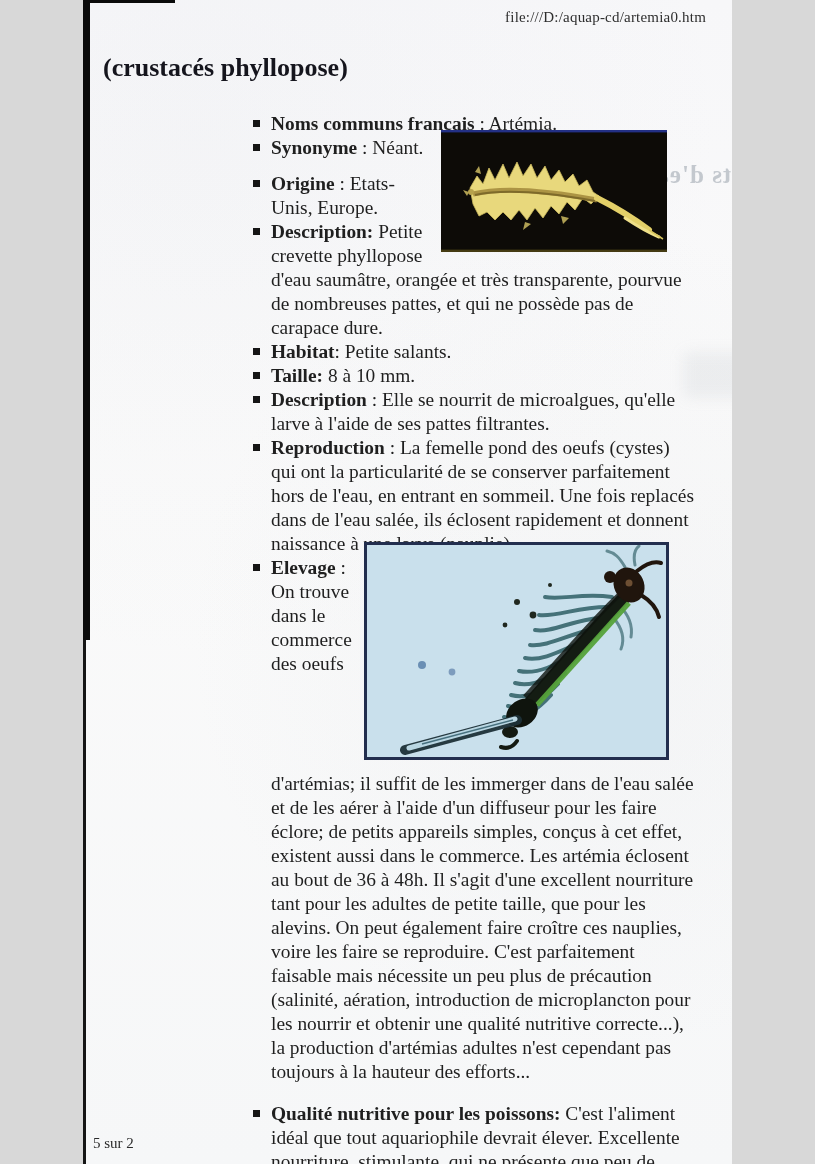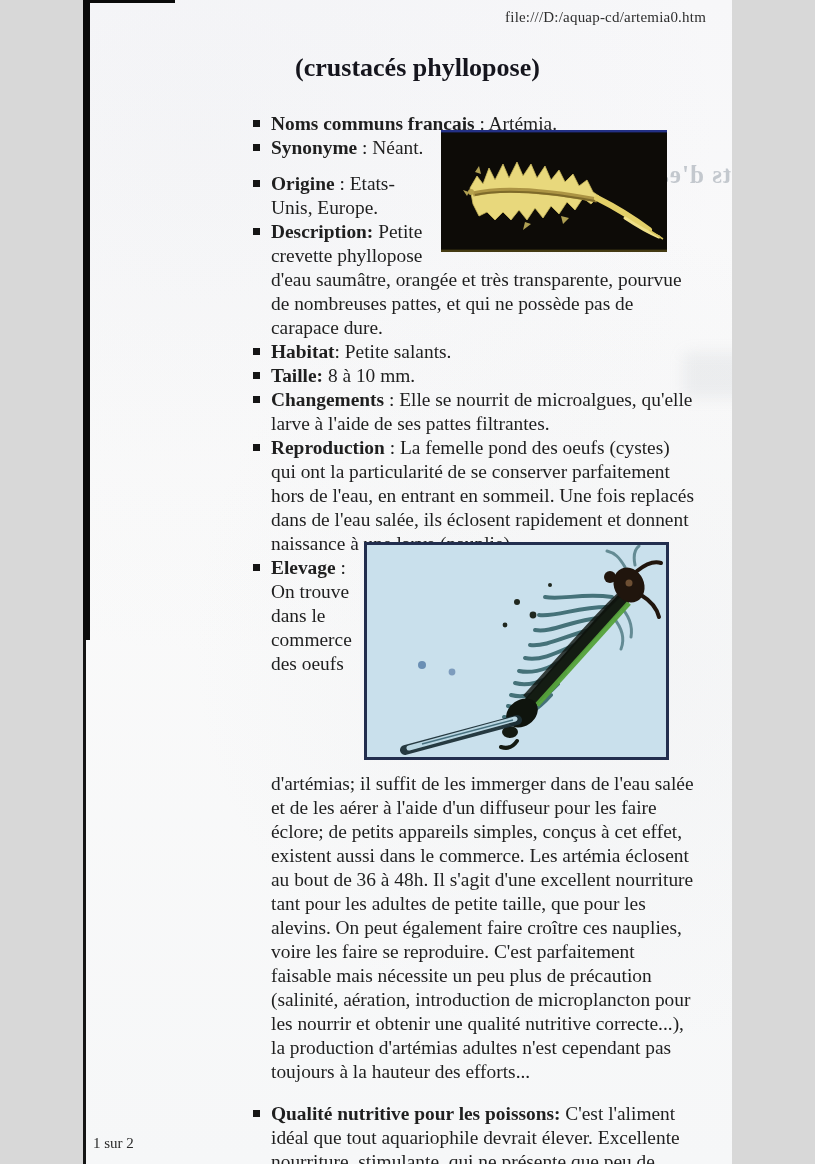--- a/index.html
+++ b/index.html
@@ -31,21 +31,21 @@
     margin:36px 0 0 20px;
     text-align:center;
     font-size:46px;line-height:50px;
     font-weight:bold;
     letter-spacing:1.5px;
     color:#9d4b48;
     position:relative;z-index:2;
   }
   .subtitle{
     margin:27px 0 0 20px;
-    text-align:center;
+    text-align:left;
     font-size:26px;line-height:30px;
     font-weight:bold;
     color:#15151d;
     position:relative;z-index:2;
   }
   
   .bleed-title{
     position:absolute;top:161px;left:335px;width:450px;
     transform:scaleX(-1);
     font-size:25px;font-weight:bold;letter-spacing:1px;
@@ -152,21 +152,21 @@
 
     <div class="item">
       <span class="bullet"></span><span class="lbl">Habitat</span><span class="txt">: Petite salants.</span>
     </div>
 
     <div class="item">
       <span class="bullet"></span><span class="lbl">Taille:</span><span class="txt"> 8 à 10 mm.</span>
     </div>
 
     <div class="item">
-      <span class="bullet"></span><span class="lbl">Changements</span><span class="txt"> : Elle se nourrit de microalgues, qu'elle larve à l'aide de ses pattes filtrantes.</span>
+      <span class="bullet"></span><span class="lbl">Description</span><span class="txt"> : Elle se nourrit de microalgues, qu'elle larve à l'aide de ses pattes filtrantes.</span>
     </div>
 
     <div class="item">
       <span class="bullet"></span><span class="lbl">Reproduction</span><span class="txt"> : La femelle pond des oeufs (cystes) qui ont la particularité de se conserver parfaitement hors de l'eau, en entrant en sommeil. Une fois replacés dans de l'eau salée, ils éclosent rapidement et donnent naissance à une larve (nauplie).</span>
     </div>
 
     <div class="photo photo2">
       <svg width="299" height="212" viewBox="0 0 299 212" xmlns="http://www.w3.org/2000/svg" role="img">
         <rect width="299" height="212" fill="#c9e0ec"></rect>
         <circle cx="150" cy="57" r="3" fill="#20281f"></circle>
@@ -215,15 +215,15 @@
     <div class="item">
       <span class="bullet"></span><span class="lbl">Elevage</span><span class="txt"> : On trouve dans le commerce des oeufs d'artémias; il suffit de les immerger dans de l'eau salée et de les aérer à l'aide d'un diffuseur pour les faire éclore; de petits appareils simples, conçus à cet effet, existent aussi dans le commerce. Les artémia éclosent au bout de 36 à 48h. Il s'agit d'une excellent nourriture tant pour les adultes de petite taille, que pour les alevins. On peut également faire croître ces nauplies, voire les faire se reproduire. C'est parfaitement faisable mais nécessite un peu plus de précaution (salinité, aération, introduction de microplancton pour les nourrir et obtenir une qualité nutritive correcte...), la production d'artémias adultes n'est cependant pas toujours à la hauteur des efforts...</span>
     </div>
 
     <div class="item" style="margin-top:18px">
       <span class="bullet"></span><span class="lbl">Qualité nutritive pour les poissons:</span><span class="txt"> C'est l'aliment idéal que tout aquariophile devrait élever. Excellente nourriture, stimulante, qui ne présente que peu de risques sanitaires, les artémias peuvent rester plusieurs heures à nager dans un bac d'eau douce. Leur introduction permet aux poissons de retrouver leur instinct chasseur. Leur durée de vie en eau douce tropicale est généralement limitée à quelques heures; les poissons du reste ne leur laissent guère de temps... Mais, dernier avantage important, ils ne polluent pas.</span>
     </div>
 
   </div>
 
-  <div class="footer">1 sur 2</div>
+  <div class="footer">5 sur 2</div>
 
 </div>
 
 </body></html>

